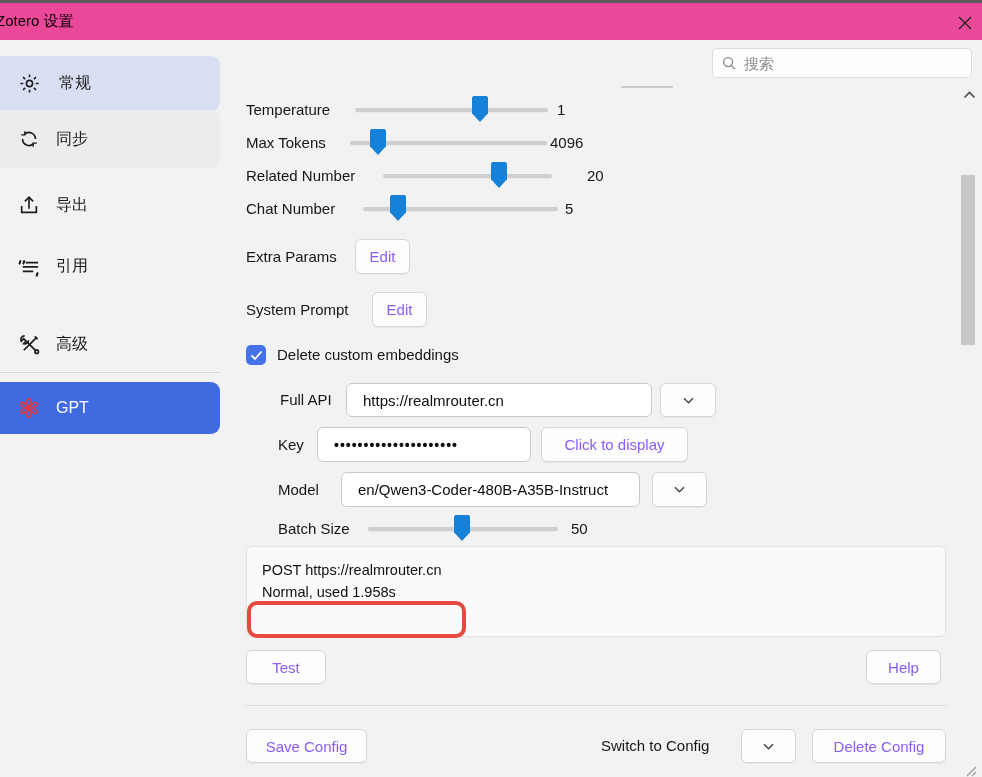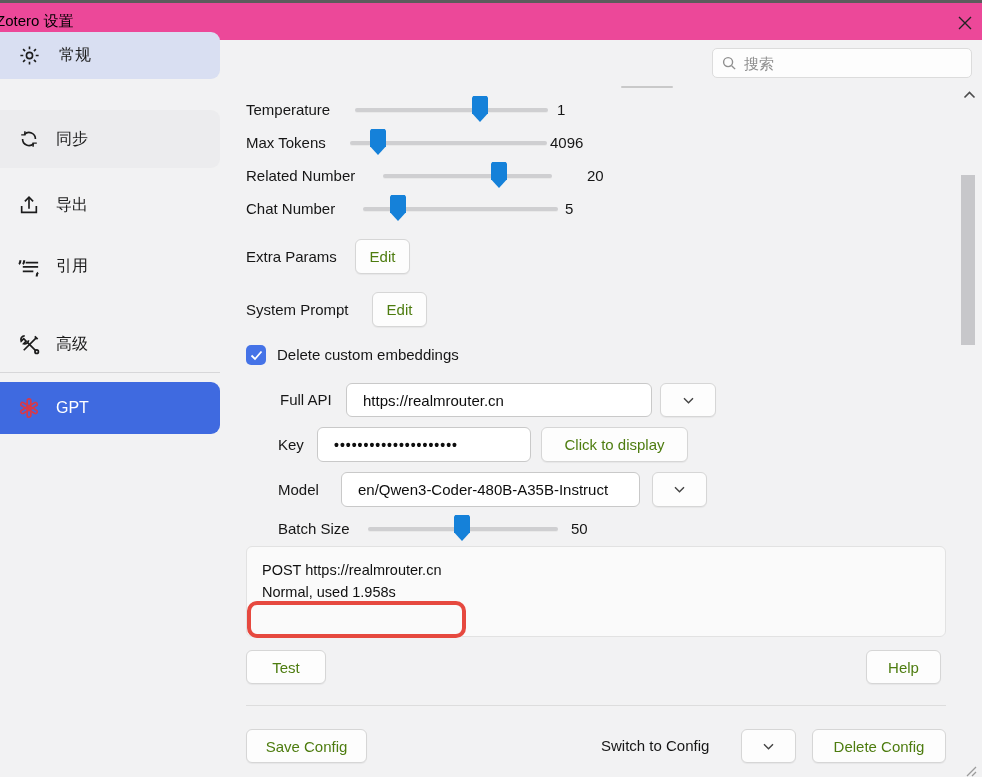--- a/index.html
+++ b/index.html
@@ -12,21 +12,21 @@
     color: #1a1a1a;
   }
   .top-strip { position:absolute; left:0; top:0; width:982px; height:3px; background:#5c5c5c; }
   .titlebar { position:absolute; left:0; top:3px; width:982px; height:37px; background:#ec4899; }
   .title { position:absolute; left:-4px; top:9px; font-size:15px; color:#000; white-space:nowrap; }
   .close-btn { position:absolute; left:952px; top:7px; width:26px; height:26px; display:flex; align-items:center; justify-content:center; cursor:pointer; }
 
   
   .side-item { position:absolute; left:0; width:220px; display:flex; align-items:center; gap:15px; padding-left:17px; font-size:16px; color:#1c1c1c; border-radius:0 9px 9px 0; cursor:pointer; }
   .side-item .ic { width:24px; height:24px; display:flex; align-items:center; justify-content:center; flex:0 0 24px; }
-  .item-general { top:32px; height:47px; background:#d9dff2;gap:18px; }
+  .item-general { top:56px; height:55px; background:#d9dff2;gap:18px; }
   .item-sync    { top:110px; height:58px; background:#ececee; }
   .item-export  { top:179px; height:52px; }
   .item-cite    { top:240px; height:52px; }
   .item-adv     { top:318px; height:52px; }
   .side-divider { position:absolute; left:0; top:372px; width:220px; height:1px; background:#d7d7d9; }
   .item-gpt     { top:382px; height:52px; background:#3f6ae0; color:#ffffff; }
 
   
   .searchbox { position:absolute; left:712px; top:48px; width:260px; height:30px; background:#fdfdfd; border:1px solid #dcdcdc; border-radius:5px; display:flex; align-items:center; padding:0 9px; gap:7px; }
   .searchbox input { border:none; outline:none; background:transparent; font-size:15px; width:200px; font-family:inherit; color:#333; }
@@ -37,21 +37,21 @@
   .scroll-thumb { position:absolute; left:961px; top:175px; width:14px; height:170px; background:#c7c7ca; cursor:pointer; }
   .resize-grip { position:absolute; left:964px; top:763px; width:14px; height:11px; }
 
   
   .cutoff-line { position:absolute; left:621px; top:86px; width:52px; height:2px; background:#c9c9c9; border-radius:1px; }
   .lbl { position:absolute; font-size:15px; color:#161616; white-space:nowrap; }
   .val { position:absolute; font-size:15px; color:#161616; white-space:nowrap; }
   .track { position:absolute; height:4px; background:#cfcfd1; border-radius:2px; box-shadow:0 1px 0 #e9e9e9; cursor:pointer; }
   .thumb { position:absolute; width:16px; height:26px; background:#1581d9; clip-path:polygon(8% 0,92% 0,100% 6%,100% 66%,50% 100%,0 66%,0 6%); cursor:pointer; }
 
-  .btn { position:absolute; background:#fdfdfd; border:1px solid #d6d6d6; border-radius:6px; box-shadow:0 1px 1px rgba(0,0,0,0.05); font-size:15px; font-family:inherit; color:#4d7c0f; display:flex; align-items:center; justify-content:center; cursor:pointer; }
+  .btn { position:absolute; background:#fdfdfd; border:1px solid #d6d6d6; border-radius:6px; box-shadow:0 1px 1px rgba(0,0,0,0.05); font-size:15px; font-family:inherit; color:#8b5cf6; display:flex; align-items:center; justify-content:center; cursor:pointer; }
   .field { position:absolute; background:#ffffff; border:1px solid #c9c9c9; border-radius:6px; display:flex; align-items:center; padding:0 16px; font-size:15px; color:#0d0d0d; overflow:hidden; white-space:nowrap; }
   .drop { position:absolute; background:#fdfdfd; border:1px solid #d6d6d6; border-radius:6px; display:flex; align-items:center; justify-content:center; cursor:pointer; box-shadow:0 1px 1px rgba(0,0,0,0.05); }
 
   .checkbox { position:absolute; left:246px; top:345px; width:20px; height:20px; background:#4573e7; border-radius:5px; display:flex; align-items:center; justify-content:center; cursor:pointer; }
 
   .keydots { letter-spacing:1px; font-size:14px; font-weight:bold; overflow:hidden; }
 
   .statusbox { position:absolute; left:246px; top:546px; width:700px; height:91px; background:#fafafa; border:1px solid #e2e2e2; border-radius:6px; padding:13px 15px; font-size:14.5px; line-height:21.5px; color:#101010; }
   .annotation { position:absolute; left:247px; top:601px; width:219px; height:37px; border:4px solid #e6493f; border-radius:10px; pointer-events:none; }
 

